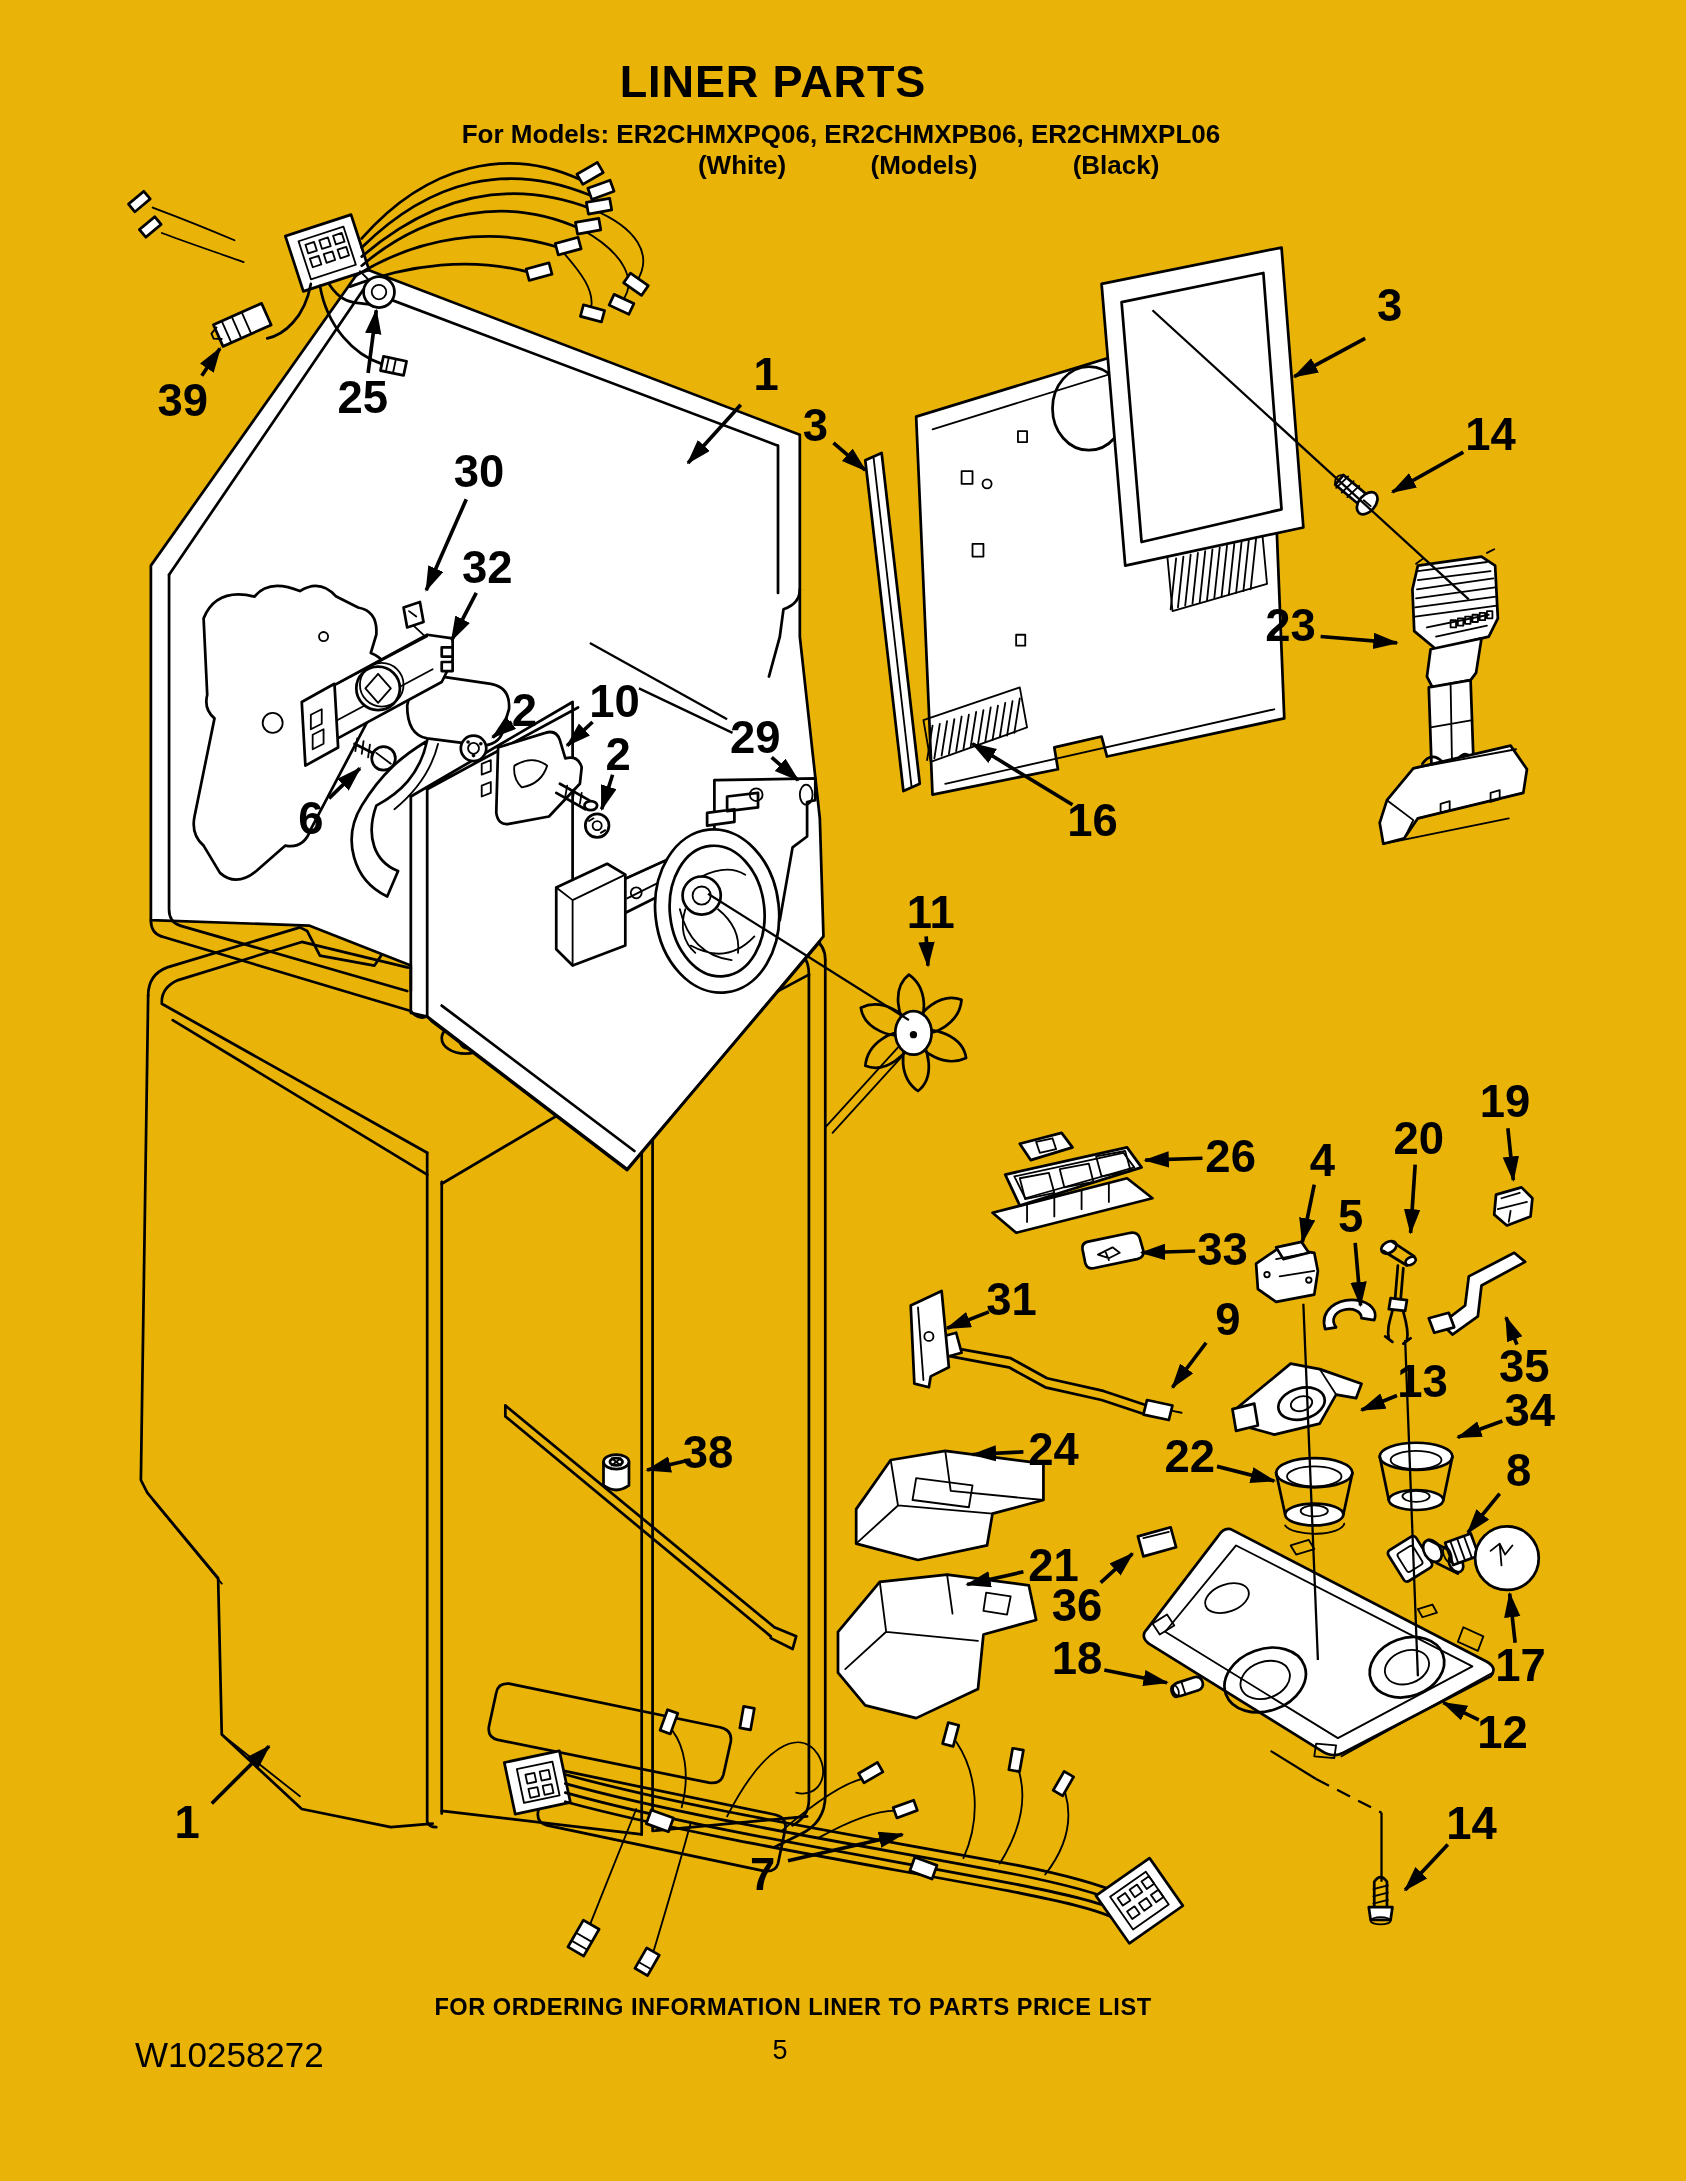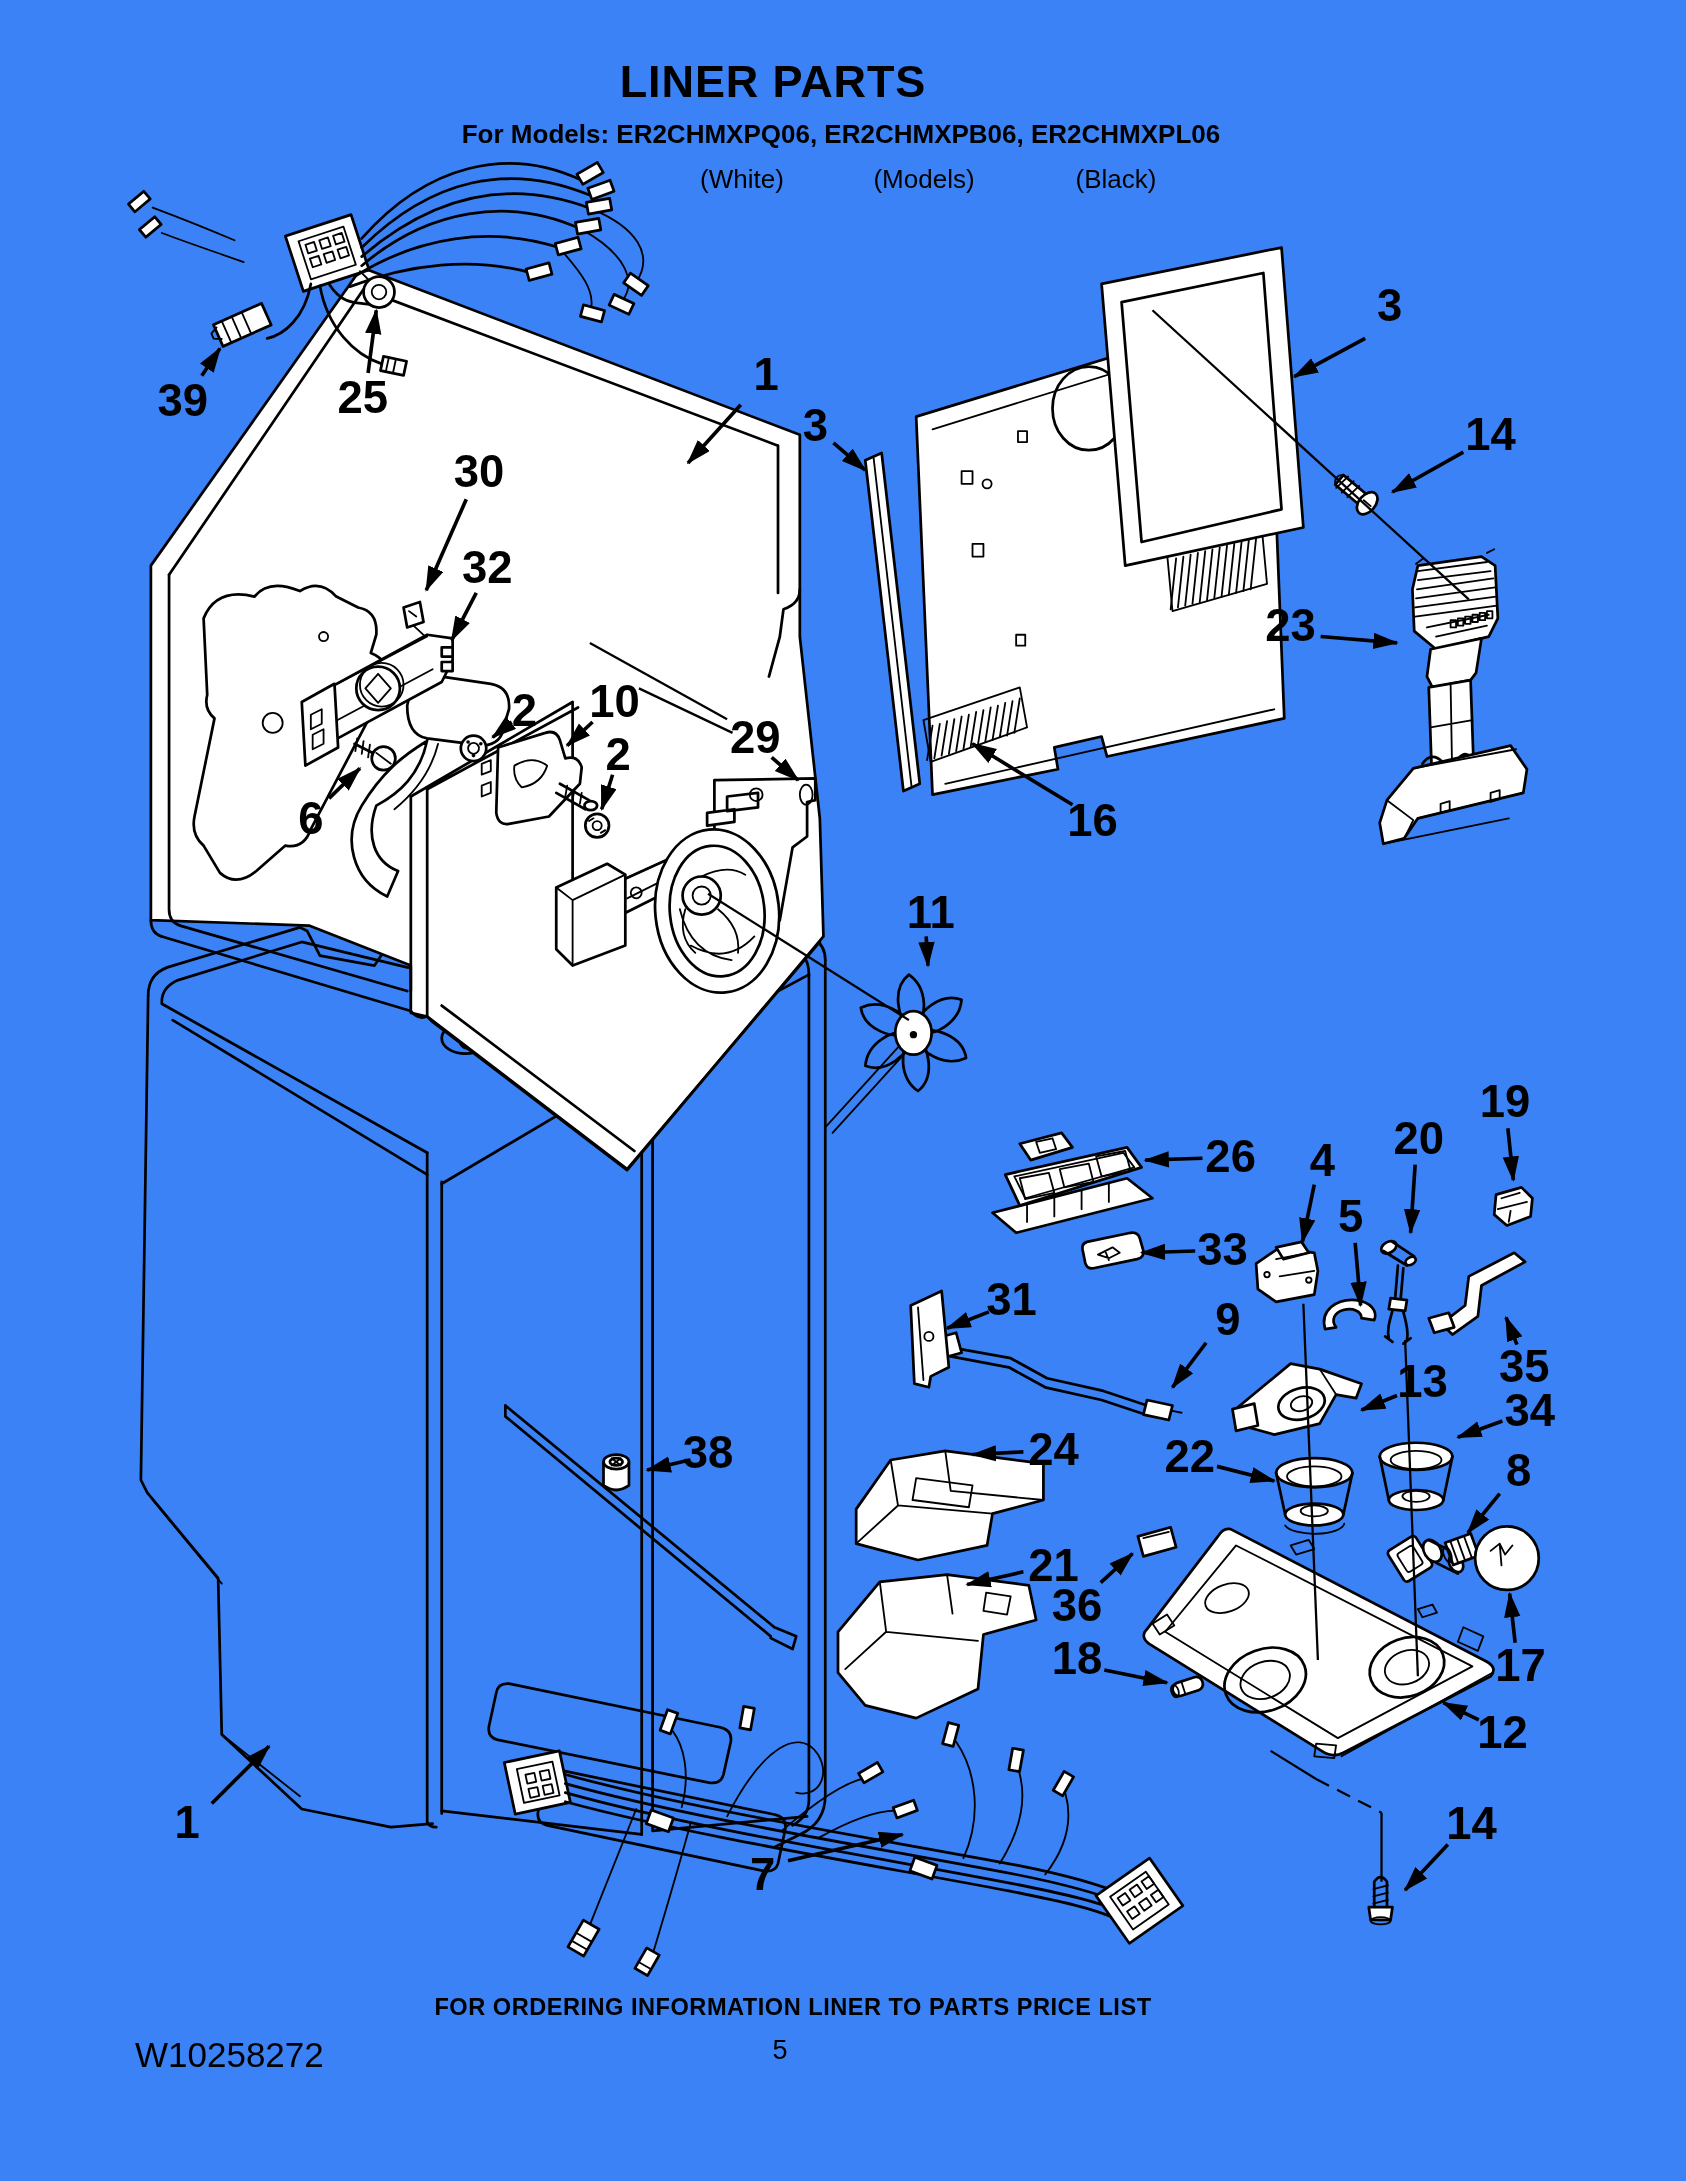--- a/index.html
+++ b/index.html
@@ -1,22 +1,22 @@
 <!DOCTYPE html>
 <html style="font-size:14.5px"><head>
 <meta charset="utf-8">
 <style>
   html,body{margin:0;padding:0;background:#e8e8e8;}
-  .page{position:relative;width:1686px;height:2182px;background:#3b82f6;
+  .page{position:relative;width:1686px;height:2182px;background:#eab308;
         font-family:"Liberation Sans",sans-serif;color:#000;overflow:hidden;margin:0 auto;}
   .abs{position:absolute;white-space:nowrap;}
   .ctr{transform:translateX(-50%);}
   .hdr-title{top:56px;left:773px;font-size:45px;font-weight:bold;letter-spacing:0.9px;}
   .hdr-models{top:119px;left:841px;font-size:26px;font-weight:bold;}
-  .hdr-finish{top:164px;font-size:26px;font-weight:normal;}
+  .hdr-finish{top:150px;font-size:26px;font-weight:bold;}
   .ftr-note{top:1994px;left:793px;font-size:23.6px;font-weight:bold;letter-spacing:0.5px;}
   .ftr-doc{top:2035px;left:135px;font-size:35px;font-weight:400;}
   .ftr-page{top:2035px;left:780px;font-size:27px;font-weight:400;}
   svg.diagram{position:absolute;left:0;top:0;}
   svg .ln{fill:none;stroke:#000;stroke-width:3;stroke-linecap:round;stroke-linejoin:round;}
   svg .wh{fill:#ffffff;stroke:#000;stroke-width:3;stroke-linejoin:round;}
   svg .thin{stroke-width:2;}
   svg .callout-num{font-family:"Liberation Sans",sans-serif;font-size:50px;font-weight:bold;fill:#000;text-anchor:middle;}
 </style>
 </head>

